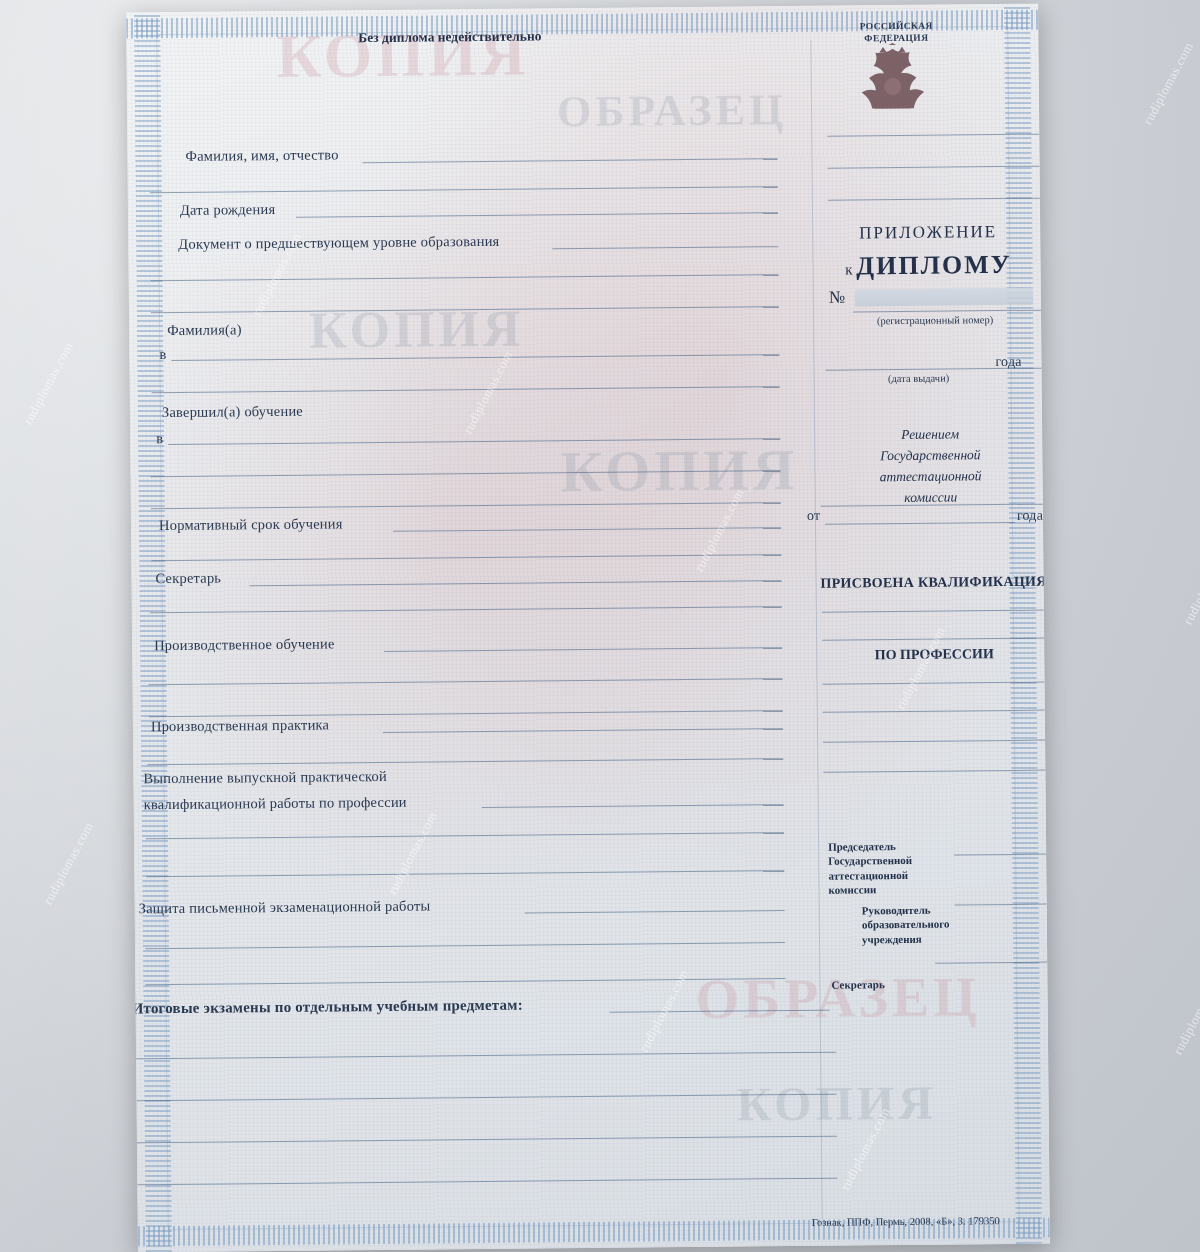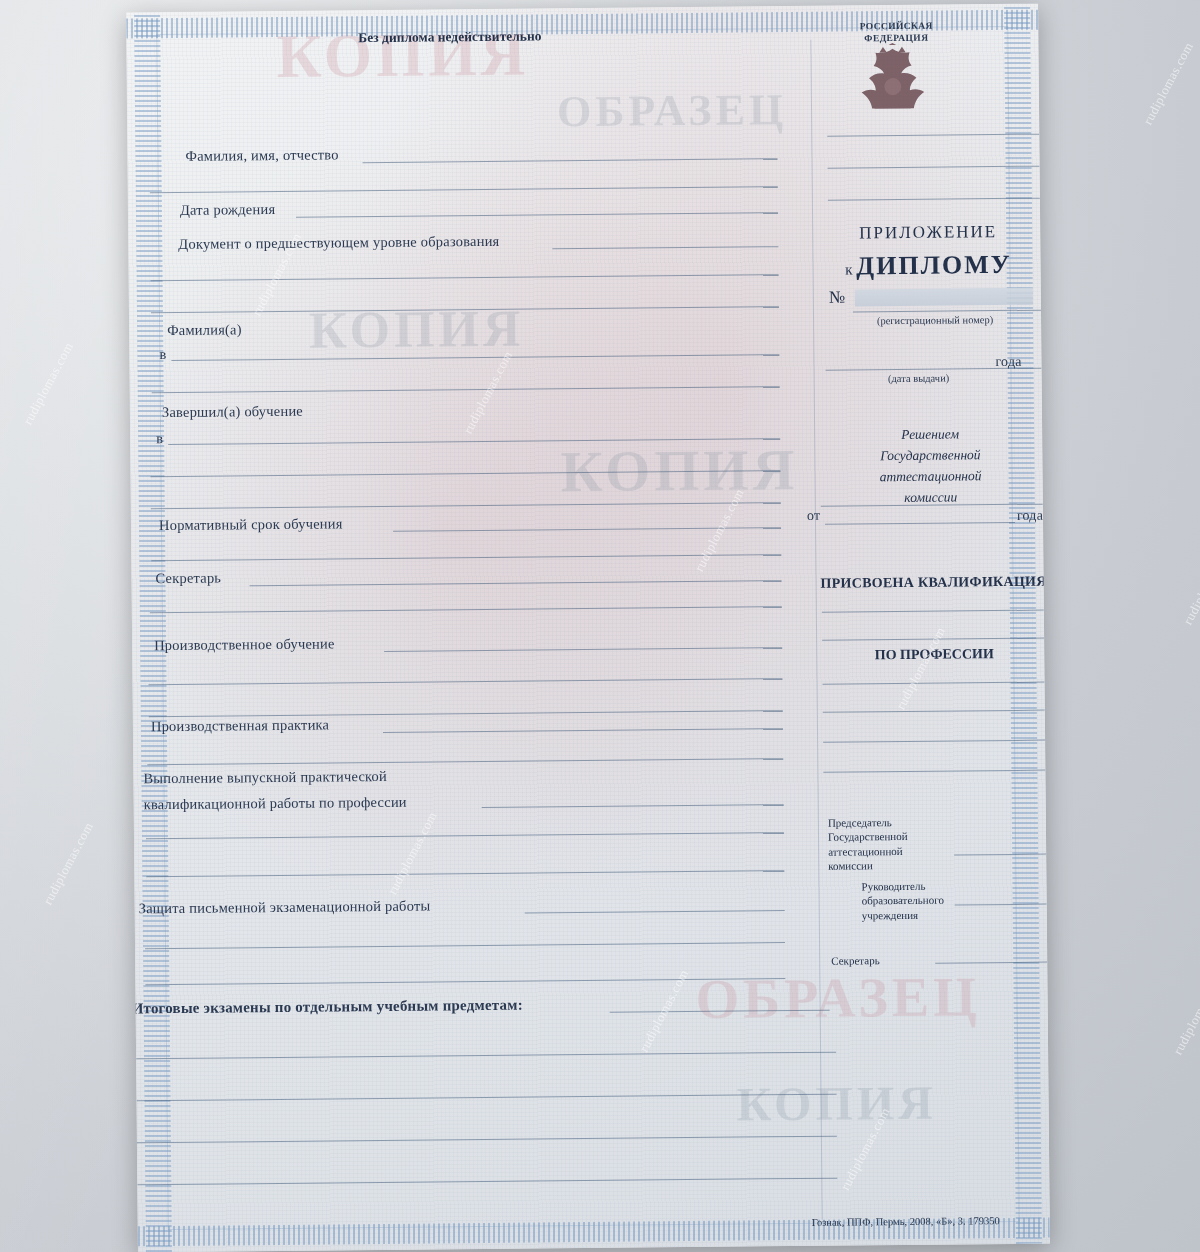--- a/index.html
+++ b/index.html
@@ -89,21 +89,21 @@
   #t-kdiplomu{left:690px;top:246px;width:220px;font-size:15px;}
   #t-kdiplomu b{font-size:26px;letter-spacing:2px;}
   #no-label{position:absolute;left:700px;top:282px;font-size:17px;color:#23314a;}
   #no-box{position:absolute;left:726px;top:284px;width:178px;height:17px;
     background:linear-gradient(180deg,#cfd7e0,#c3ccd8);opacity:.85;}
   .cap{position:absolute;text-align:center;font-size:10.5px;color:#2b3a52;}
   
   #decision{position:absolute;left:690px;top:420px;width:220px;text-align:center;
     font-size:13.5px;font-style:italic;color:#23314a;line-height:1.55;}
   
-  .sig{position:absolute;font-size:11px;font-weight:normal;color:#23314a;line-height:1.3;}
+  .sig{position:absolute;font-size:11px;font-weight:bold;color:#23314a;line-height:1.3;margin-top:24px;}
   
   #printinfo{position:absolute;right:50px;bottom:18px;font-size:10.5px;color:#2b3a52;}
   
   .wm{
     position:absolute;color:rgba(255,255,255,.55);
     font-size:13px;letter-spacing:.5px;
     transform:rotate(-62deg);transform-origin:0 0;
     white-space:nowrap;pointer-events:none;
     font-family:"Liberation Serif", serif;
   }

